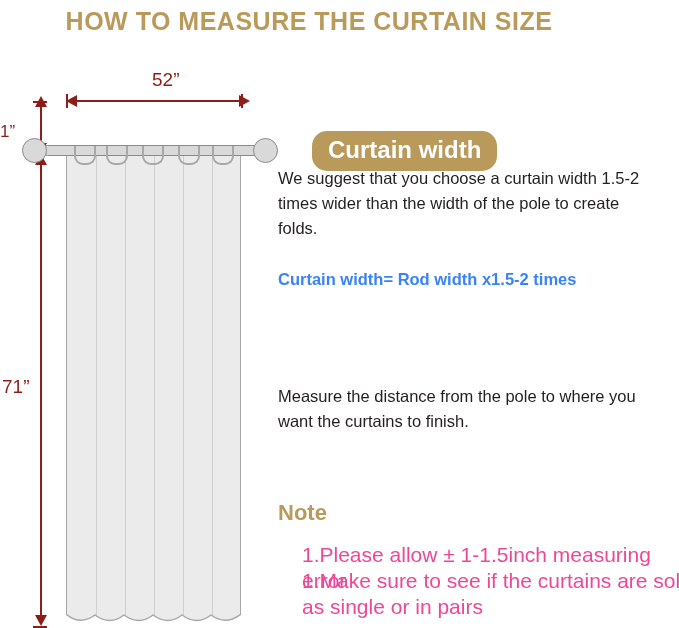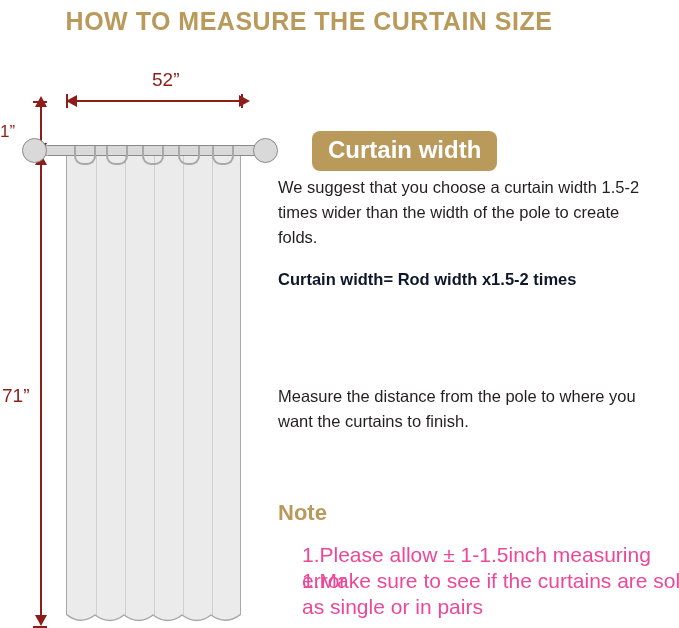--- a/index.html
+++ b/index.html
@@ -168,36 +168,36 @@
     height: 586px;
   }
 
   .heading {
     display: inline-block;
     background: #b99a5b;
     color: #ffffff;
     font-size: 24px;
     font-weight: bold;
     padding: 5px 16px 7px 16px;
-    border-radius: 8px;
+    border-radius: 15px;
     white-space: nowrap;
   }
   .heading-wrap { position: absolute; }
 
   .para {
     position: absolute;
     font-size: 16.5px;
     line-height: 25px;
     color: #231f20;
   }
   .bold-line {
     position: absolute;
     font-size: 16.5px;
     font-weight: bold;
-    color: #0f172a;
+    color: #3b82f6;
     white-space: nowrap;
   }
   .note-title {
     position: absolute;
     font-size: 22px;
     font-weight: bold;
     color: #b99a5b;
   }
   .note-list {
     position: absolute;
@@ -225,21 +225,21 @@
   <div class="arrow up" style="left:35px; top:54px;"></div>
   <div class="arrow down" style="left:35px; top:101px;"></div>
   <div class="tick h" style="left:33px; top:59px;"></div>
   <div class="tick h" style="left:33px; top:111px;"></div>
   <div class="mlabel small" style="left:0px; top:80px;">1”</div>
 
   <div class="mline v" style="left:40px; top:118px; height:462px;"></div>
   <div class="arrow up" style="left:35px; top:112px;"></div>
   <div class="arrow down" style="left:35px; top:573px;"></div>
   <div class="tick h" style="left:33px; top:584px;"></div>
-  <div class="mlabel" style="left:2px; top:343px;">71”</div>
+  <div class="mlabel" style="left:2px; top:334px;">71”</div>
 
   <div class="panel">
     <div class="fold" style="left:29px;"></div>
     <div class="fold" style="left:58px;"></div>
     <div class="fold" style="left:87px;"></div>
     <div class="fold" style="left:116px;"></div>
     <div class="fold" style="left:145px;"></div>
   </div>
 
   <svg class="hem" viewBox="0 0 175 18" preserveAspectRatio="none">
@@ -256,21 +256,21 @@
   <div class="grommet" style="left:142px;"></div>
   <div class="grommet" style="left:178px;"></div>
   <div class="grommet" style="left:212px;"></div>
 </div>
 
 <div class="content">
 
   <div class="heading-wrap" style="left:36px; top:89px;">
     <span class="heading">Curtain width</span>
   </div>
-  <div class="para" style="left:2px; top:133px; width:380px;">We suggest that you choose a curtain width 1.5-2 times wider than the width of the pole to create folds.</div>
+  <div class="para" style="left:2px; top:124px; width:380px;">We suggest that you choose a curtain width 1.5-2 times wider than the width of the pole to create folds.</div>
   <div class="bold-line" style="left:2px; top:228px;">Curtain width= Rod width x1.5-2 times</div>
 
   <div class="para" style="left:2px; top:342px; width:378px;">Measure the distance from the pole to where you want the curtains to finish.</div>
 
   <div class="note-title" style="left:2px; top:458px;">Note</div>
   <div class="note-list" style="left:2px; top:500px; width:392px;">1.Please allow ± 1-1.5inch measuring error</div>
   <div class="note-list" style="left:2px; top:526px; width:392px;">1.Make sure to see if the curtains are sold as single or in pairs</div>
 </div>
 
 </body></html>

